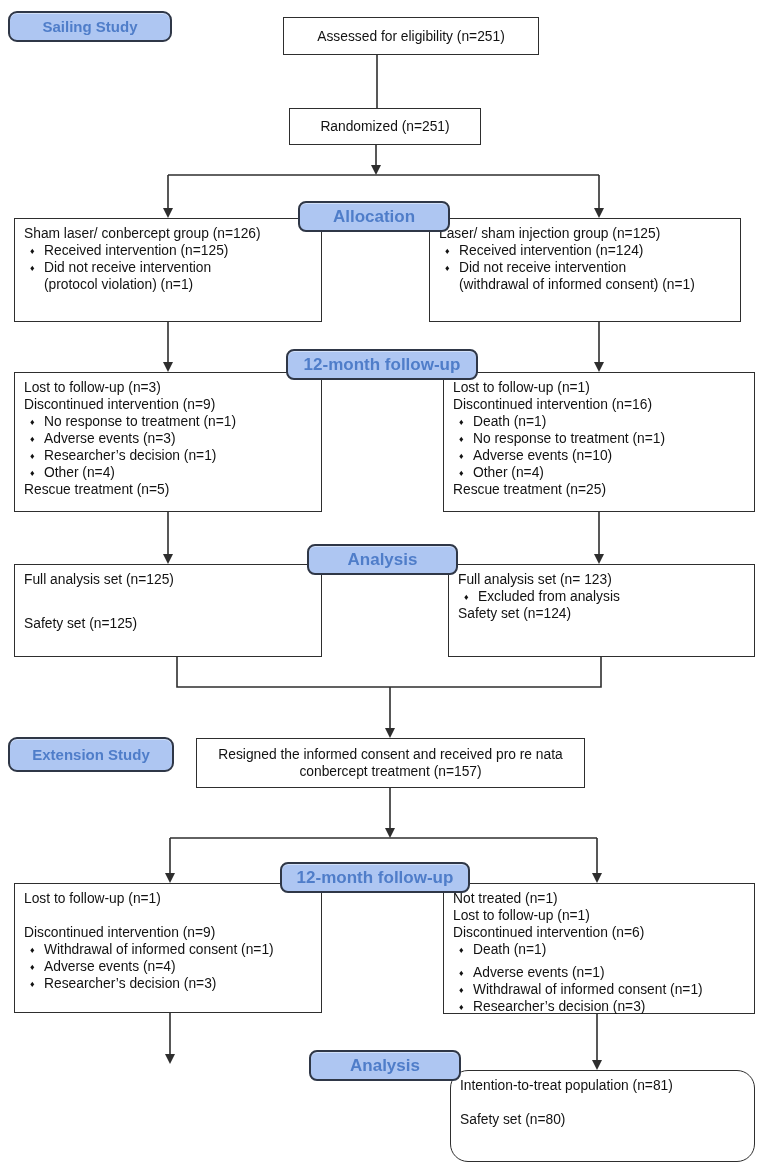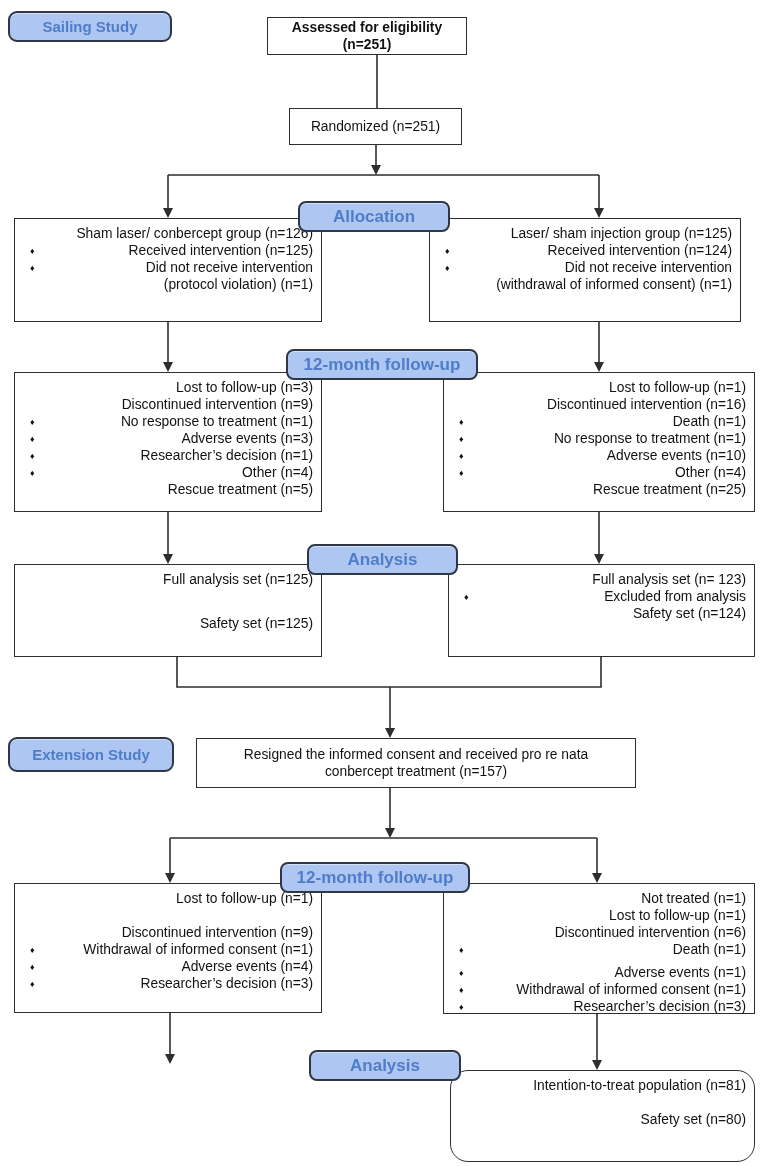--- a/index.html
+++ b/index.html
@@ -5,21 +5,21 @@
   html,body { margin:0; padding:0; background:#ffffff; }
   #canvas {
     position:relative; width:767px; height:1166px;
     background:#ffffff; overflow:hidden;
     font-family:"Liberation Sans", sans-serif;
   }
   svg.wires { position:absolute; left:0; top:0; z-index:1; }
   .box {
     position:absolute; box-sizing:border-box; background:#ffffff;
     border:1.6px solid #2e2e2e; color:#121212;
-    font-size:13.8px; line-height:17px; padding:6px 8px 12px 9px; z-index:2;text-align:right;
+    font-size:13.8px; line-height:17px; padding:6px 8px 12px 9px; z-index:2;
   }
   .box.center-text {
     display:flex; flex-direction:column; align-items:center; justify-content:center;
     text-align:center; padding:4px 6px;
   }
   .bline { position:relative; }
   .bline.bullet, .bline.cont { padding-left:20px; }
   .bmark { position:absolute; left:6px; top:1px; font-size:9px; }
   .bline.gap { margin-top:17px; }
   .bline.gap-lg { margin-top:27px; }
@@ -81,25 +81,25 @@
   <div class="stage" style="left:307px; top:544px; width:151px; height:31px;">
     <span>Analysis</span>
   </div>
   <div class="stage" style="left:280px; top:862px; width:190px; height:31px;">
     <span>12-month follow-up</span>
   </div>
   <div class="stage" style="left:309px; top:1050px; width:152px; height:31px;">
     <span>Analysis</span>
   </div>
 
-  <div class="box center-text" style="left:267px; top:17px; width:200px; height:38px;font-weight:bold;">
+  <div class="box center-text" style="left:283px; top:17px; width:256px; height:38px;">
       <div class="bline"><span>Assessed for eligibility (n=251)</span></div>
     </div>
 
-  <div class="box center-text" style="left:289px; top:108px; width:173px; height:37px;">
+  <div class="box center-text" style="left:289px; top:108px; width:192px; height:37px;">
       <div class="bline"><span>Randomized (n=251)</span></div>
     </div>
 
   <div class="box" style="left:14px; top:218px; width:308px; height:104px;">
       <div class="bline"><span>Sham laser/ conbercept group (n=126)</span></div>
       <div class="bline bullet"><span class="bmark">♦</span><span>Received intervention (n=125)</span></div>
       <div class="bline bullet"><span class="bmark">♦</span><span>Did not receive intervention</span></div>
       <div class="bline cont"><span>(protocol violation) (n=1)</span></div>
     </div>
 
@@ -134,21 +134,21 @@
       <div class="bline"><span>Full analysis set (n=125)</span></div>
       <div class="bline gap-lg"><span>Safety set (n=125)</span></div>
     </div>
 
   <div class="box" style="left:448px; top:564px; width:307px; height:93px;">
       <div class="bline"><span>Full analysis set (n= 123)</span></div>
       <div class="bline bullet"><span class="bmark">♦</span><span>Excluded from analysis</span></div>
       <div class="bline"><span>Safety set (n=124)</span></div>
     </div>
 
-  <div class="box center-text" style="left:196px; top:738px; width:440px; height:50px;">
+  <div class="box center-text" style="left:196px; top:738px; width:389px; height:50px;">
       <div class="bline"><span>Resigned the informed consent and received pro re nata</span></div>
       <div class="bline"><span>conbercept treatment  (n=157)</span></div>
     </div>
 
   <div class="box" style="left:14px; top:883px; width:308px; height:130px;">
       <div class="bline"><span>Lost to follow-up (n=1)</span></div>
       <div class="bline gap"><span>Discontinued intervention (n=9)</span></div>
       <div class="bline bullet"><span class="bmark">♦</span><span>Withdrawal of informed consent (n=1)</span></div>
       <div class="bline bullet"><span class="bmark">♦</span><span>Adverse events (n=4)</span></div>
       <div class="bline bullet"><span class="bmark">♦</span><span>Researcher’s decision (n=3)</span></div>

